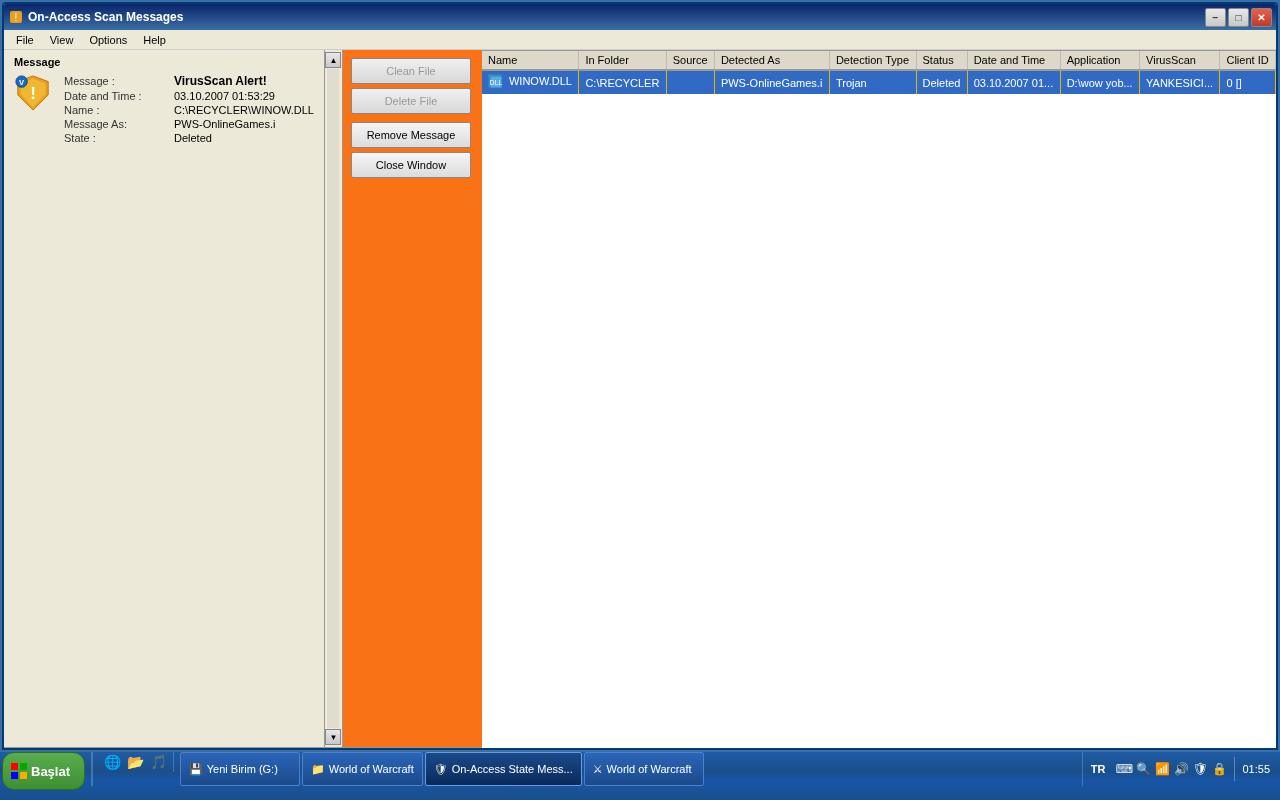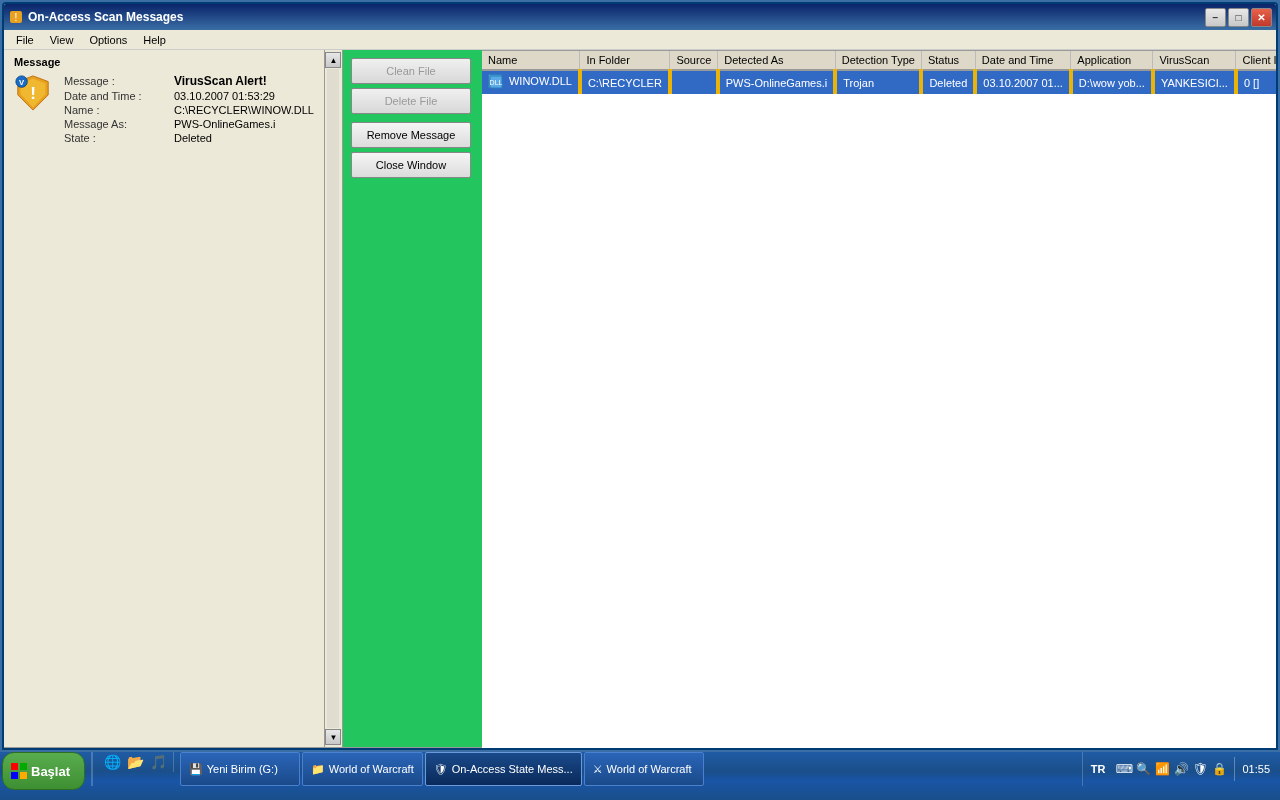--- a/index.html
+++ b/index.html
@@ -180,21 +180,21 @@
       display: flex;
       align-items: center;
       justify-content: center;
       cursor: pointer;
       font-size: 8px;
     }
 
     
     .buttons-panel {
       width: 140px;
-      background: #22c55e;
+      background: #f97316;
       padding: 8px;
       display: flex;
       flex-direction: column;
       gap: 4px;
       border-left: 1px solid #999;
     }
 
     .action-btn {
       width: 120px;
       height: 26px;
@@ -247,21 +247,21 @@
     }
 
     .data-table tbody tr.selected {
       background: #316ac5;
       color: white;
     }
 
     .data-table td {
       padding: 3px 6px;
       font-size: 11px;
-      border-right: 4px solid #eab308;
+      border-right: 1px solid #eab308;
       white-space: nowrap;
     }
 
     .row-icon {
       display: inline-flex;
       align-items: center;
       gap: 4px;
     }
 
     

